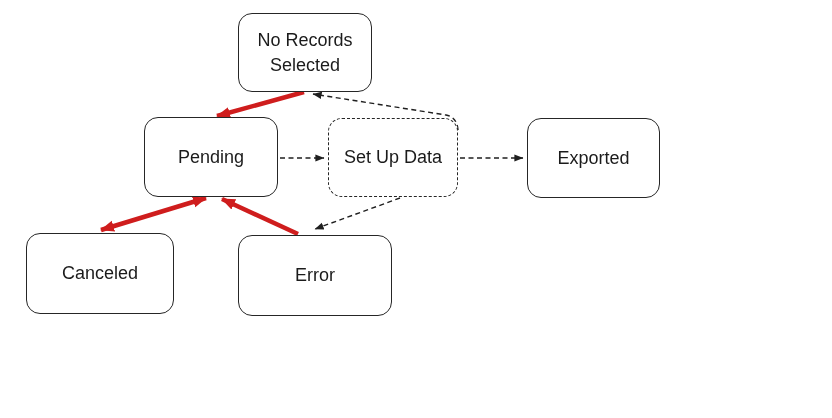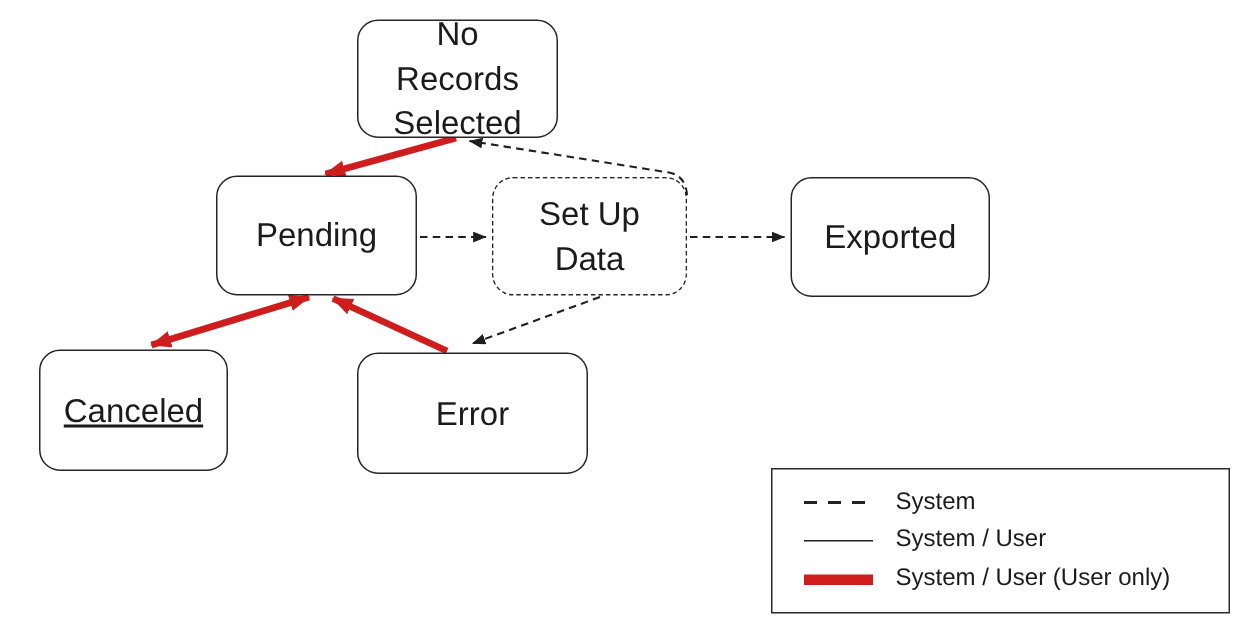--- a/index.html
+++ b/index.html
@@ -22,34 +22,34 @@
   }
   .node {
     position: absolute;
     border: 1.5px solid #262626;
     border-radius: 14px;
     background: #ffffff;
     display: flex;
     align-items: center;
     justify-content: center;
     text-align: center;
-    font-size: 22px;
+    font-size: 18px;
     line-height: 1.35;
     color: #1b1b1b;
     padding: 0 8px;
     box-sizing: border-box;
   }
   .node.dashed {
     border-style: dashed;
   }
   #node-no-records  { left: 238px; top: 13px;  width: 134px; height: 79px; }
   #node-pending     { left: 144px; top: 117px; width: 134px; height: 80px; align-items: center; }
   #node-setup       { left: 328px; top: 118px; width: 130px; height: 79px; }
   #node-exported    { left: 527px; top: 118px; width: 133px; height: 80px; }
-  #node-canceled    { left: 26px;  top: 233px; width: 126px; height: 81px; text-decoration: underline; }
+  #node-canceled    { left: 26px;  top: 233px; width: 148px; height: 81px; }
   #node-error       { left: 238px; top: 235px; width: 154px; height: 81px; }
 
   .legend {
     position: absolute;
     left: 514px; top: 312px;
     width: 306px; height: 97px;
     border: 1.5px solid #2b2b2b;
     background: #ffffff;
     box-sizing: border-box;
     display: flex;
@@ -122,28 +122,14 @@
   <div class="node" id="node-exported">
     <span>Exported</span>
   </div>
   <div class="node" id="node-canceled">
     <span>Canceled</span>
   </div>
   <div class="node" id="node-error">
     <span>Error</span>
   </div>
 
-  <div class="legend">
-    <div class="legend-row">
-      <div class="legend-sample sample-dashed"></div>
-      <div class="legend-label">System</div>
-    </div>
-    <div class="legend-row">
-      <div class="legend-sample sample-solid"></div>
-      <div class="legend-label">System / User</div>
-    </div>
-    <div class="legend-row">
-      <div class="legend-sample sample-thick-red"></div>
-      <div class="legend-label">System / User (User only)</div>
-    </div>
-  </div>
 
 </div>
 
 </body></html>

